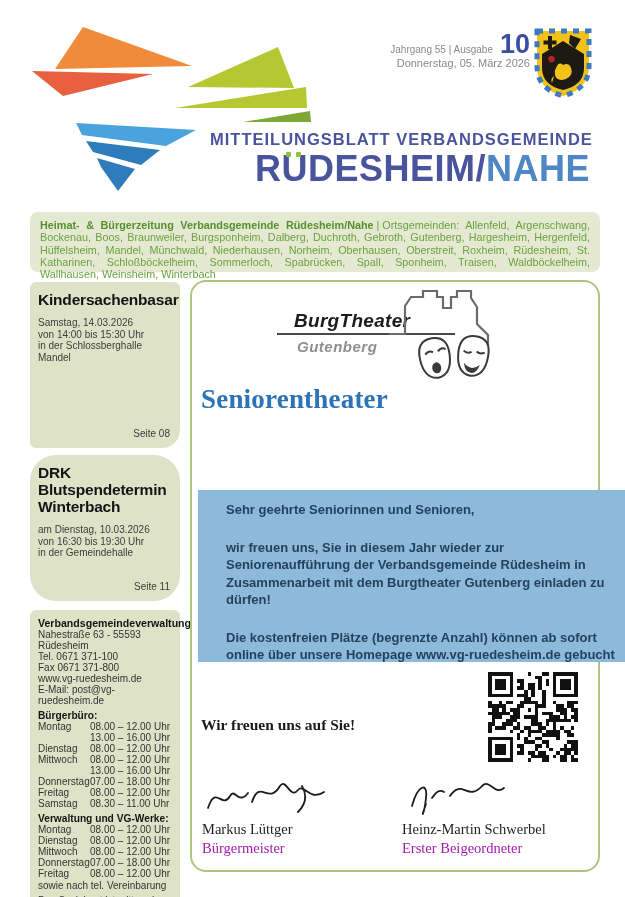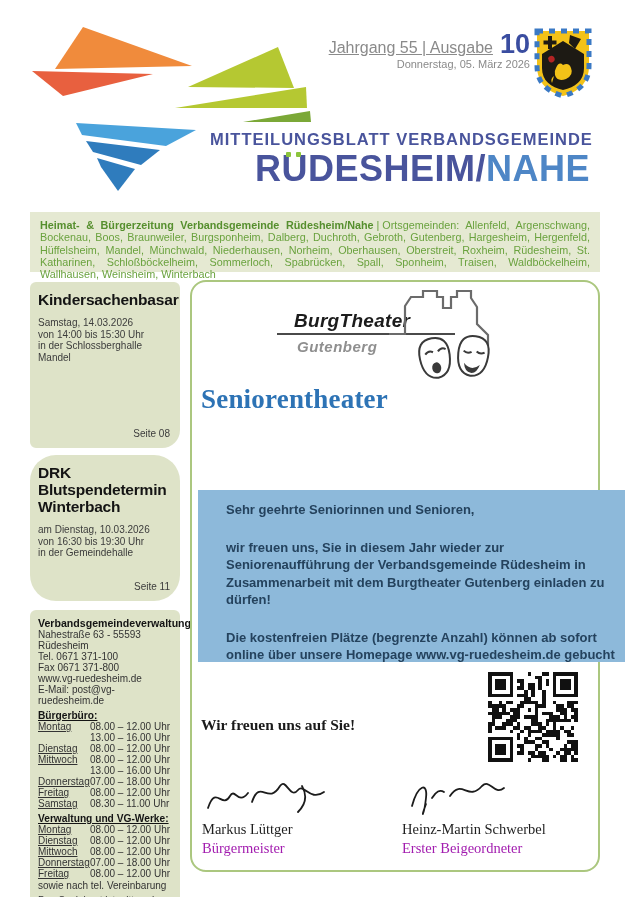--- a/index.html
+++ b/index.html
@@ -19,47 +19,47 @@
   .logo-tris{position:absolute;left:28px;top:24px;width:285px;height:190px;}
   .brand{position:absolute;left:210px;top:130px;width:380px;text-align:right;color:var(--brand-blue);}
   .brand-line1{font-size:16.5px;font-weight:600;letter-spacing:1px;white-space:nowrap;}
   .brand-line2{margin-top:1px;font-size:36px;font-weight:700;letter-spacing:.5px;line-height:1.05;white-space:nowrap;}
   .brand-line2 .suffix{color:var(--brand-light-blue);}
   .uml{position:relative;display:inline-block;}
   .uml::after{content:"";position:absolute;left:5px;top:2px;width:5px;height:5px;border-radius:1px;
     background:var(--umlaut-green);box-shadow:10px 0 0 var(--umlaut-green);}
   .issue-meta{position:absolute;left:300px;top:34px;width:230px;text-align:right;color:var(--meta-gray);}
   .issue-top{display:flex;justify-content:flex-end;align-items:baseline;gap:7px;}
-  .issue-label{font-size:16px;text-decoration:underline;}
+  .issue-label{font-size:10px;}
   .issue-number{font-size:27px;font-weight:700;color:var(--issue-blue);line-height:.8;}
   .issue-date{font-size:11px;margin-top:1px;}
   .coa{position:absolute;left:534px;top:28px;width:58px;height:70px;}
 
   
   .infobar{position:absolute;left:30px;top:212px;width:570px;height:60px;background:var(--infobar-bg);
-    border-radius:0;padding:7px 10px;font-size:10.8px;line-height:12.3px;color:var(--green-text);
+    border-radius:8px;padding:7px 10px;font-size:10.8px;line-height:12.3px;color:var(--green-text);
     text-align:justify;}
   .infobar b{color:var(--green-text-bold);}
   .infobar .sep{padding:0 3px;}
 
   
   .teaser{position:absolute;left:30px;width:150px;background:var(--teaser-bg);
     border-radius:6px 6px 18px 6px;padding:9px 8px;}
   .teaser-title{font-size:15.5px;font-weight:700;letter-spacing:-.2px;line-height:17px;color:#141414;}
   .teaser-lines{margin-top:9px;font-size:10px;line-height:11.5px;color:#3c3c3c;}
   .teaser-page{position:absolute;right:10px;bottom:9px;font-size:10px;color:#3c3c3c;}
   #teaser-1{top:282px;height:166px;}
   #teaser-2{top:455px;height:146px;border-radius:26px;}
   .admin{position:absolute;left:30px;top:610px;width:150px;min-height:261px;background:var(--teaser-bg);
     border-radius:6px 6px 18px 6px;padding:8px 8px 9px;color:#333;}
   .admin .a-title{font-size:10.6px;font-weight:700;line-height:11px;color:#141414;}
   .admin .a-line{font-size:10px;line-height:11px;}
-  .admin .a-sec{margin-top:4px;font-size:10.2px;font-weight:700;line-height:11px;color:#141414;text-decoration:underline;}
+  .admin .a-sec{margin-top:4px;font-size:10.2px;font-weight:700;line-height:11px;color:#141414;}
   .hr-row{display:flex;font-size:10px;line-height:11px;}
-  .hr-row .day{width:52px;flex:none;text-decoration:underline;}
+  .hr-row .day{width:52px;flex:none;}
   .hr-row .time{white-space:nowrap;}
   .a-note{margin-top:1px;font-size:10px;line-height:11px;}
   .a-note2{margin-top:4px;font-size:10px;line-height:11px;}
 
   
   .article{position:absolute;left:190px;top:280px;width:410px;height:592px;background:#fff;
     border:2px solid var(--article-border);border-radius:16px;}
   .burg-logo{position:absolute;left:85px;top:6px;width:245px;height:100px;}
   .bt-title{position:absolute;left:17px;top:22px;font-size:19px;font-weight:700;color:#1c1c1c;
     letter-spacing:.3px;font-style:italic;}

